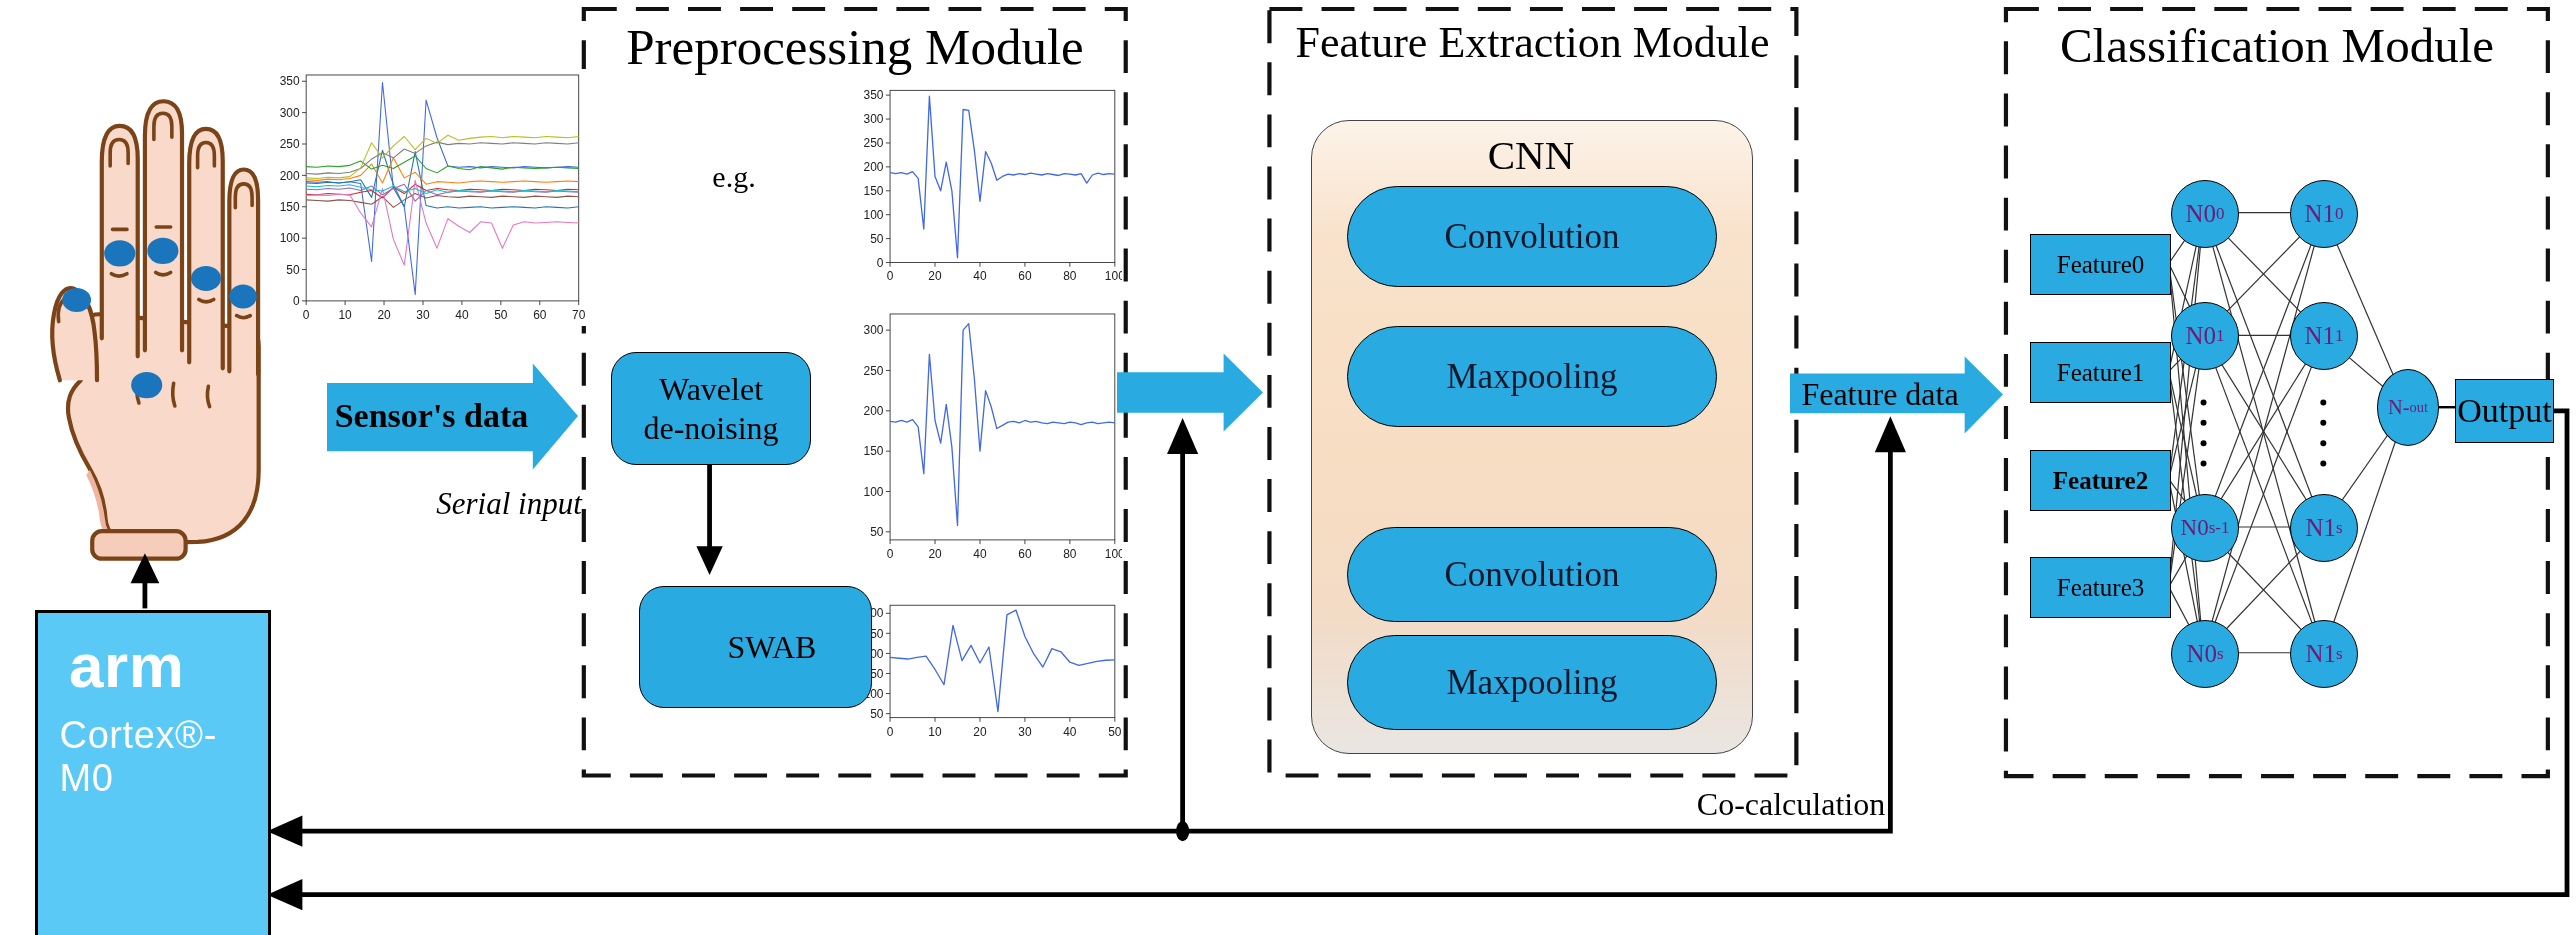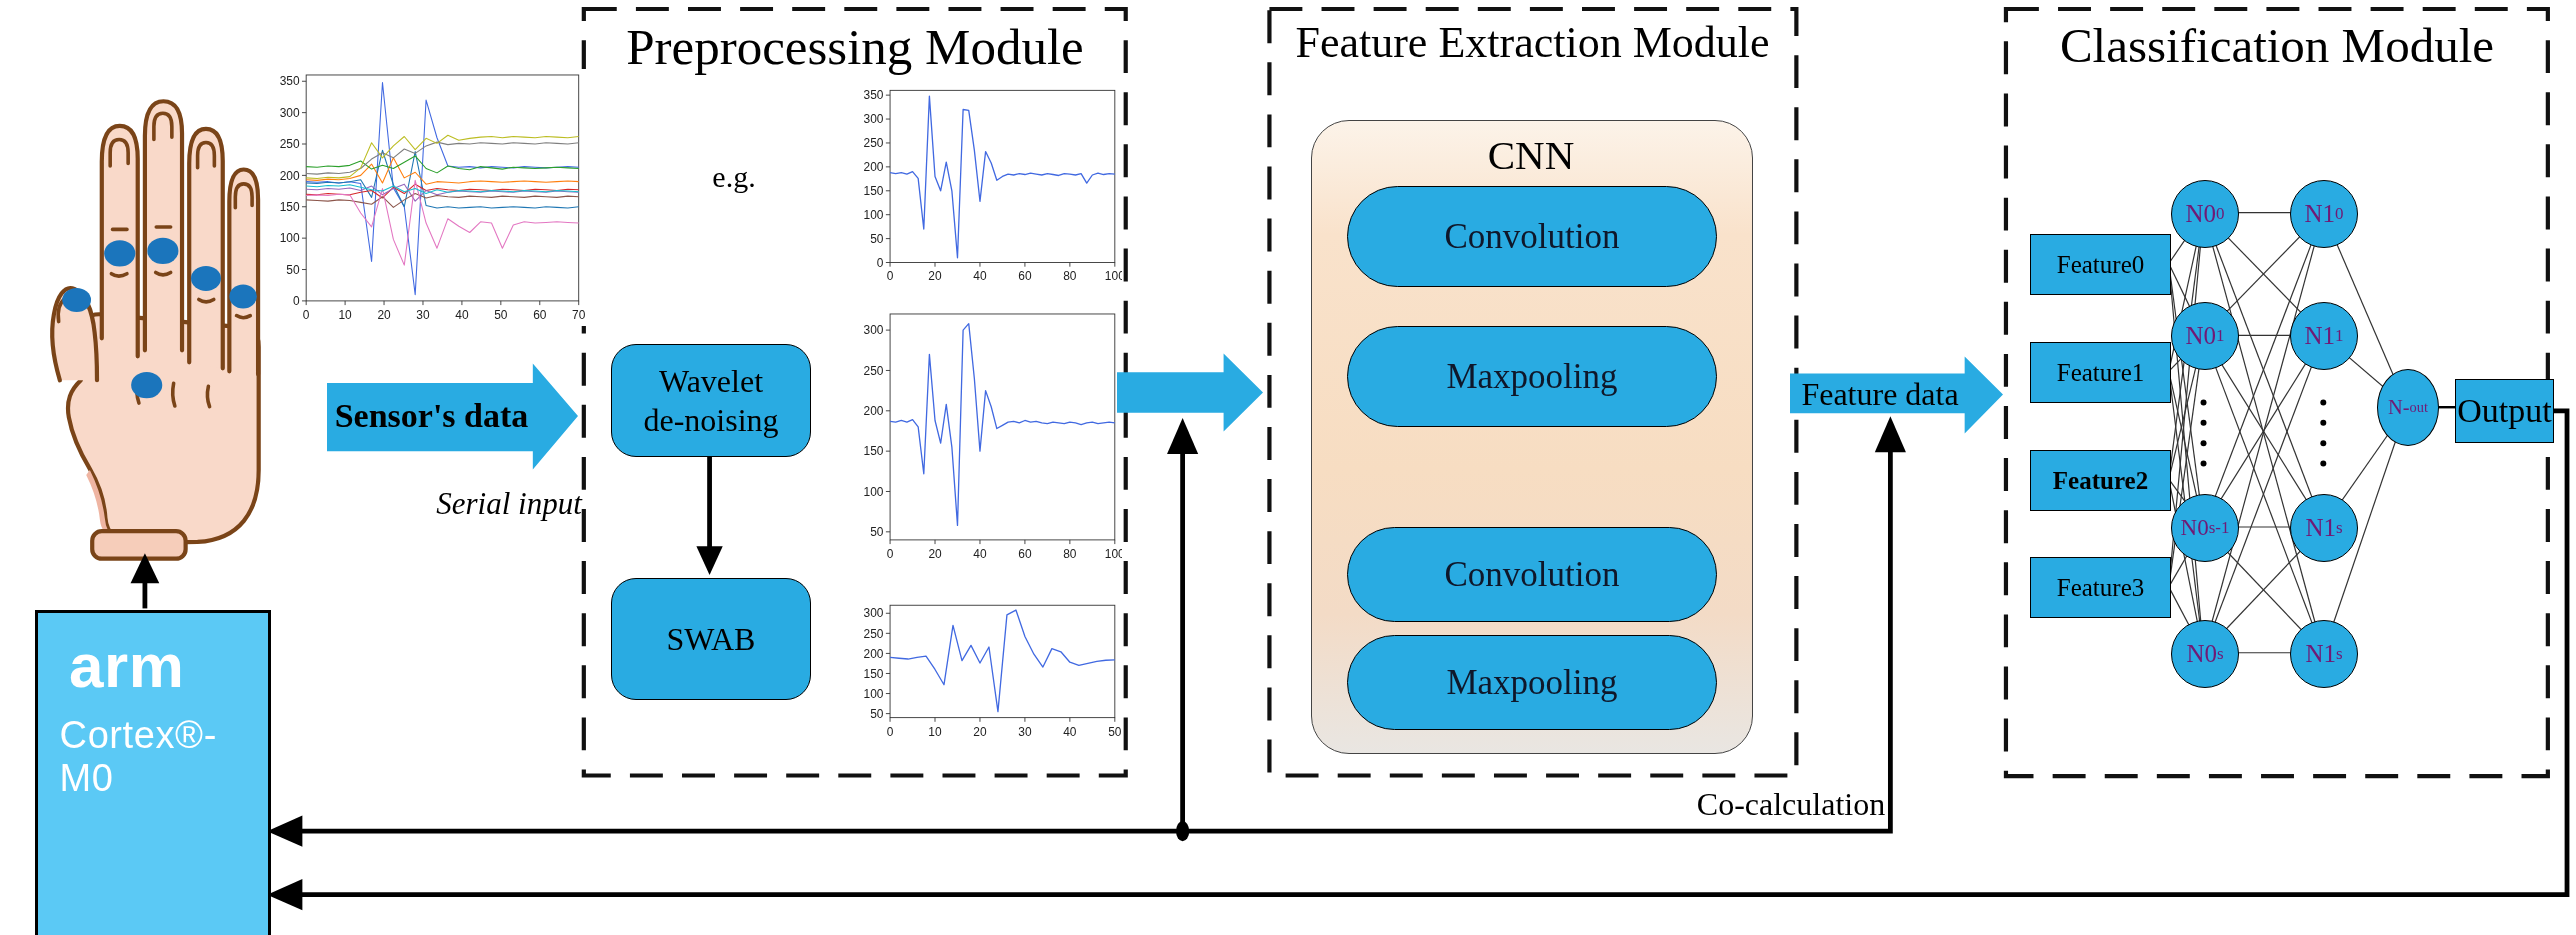--- a/index.html
+++ b/index.html
@@ -6,21 +6,21 @@
   body{width:2576px;height:936px;overflow:hidden;position:relative;
        font-family:"Liberation Serif", serif;}
   #canvas{position:absolute;left:0;top:0;width:2576px;height:936px;}
   #underlay{position:absolute;left:0;top:0;z-index:1;}
   .abs{position:absolute;z-index:2;}
   .module-title{font-size:51px;color:#000;text-align:center;white-space:nowrap;line-height:1.1;}
   .pill{background:var(--accent);border:1.2px solid #000;border-radius:598px;
         display:flex;align-items:center;justify-content:center;font-size:35px;color:#0f172a;}
   .roundbox{background:var(--accent);border:1.8px solid #000;border-radius:25px;
         display:flex;align-items:center;justify-content:center;text-align:center;
-        font-size:32px;line-height:1.2;color:#000;}
+        font-size:32px;line-height:1.2;color:#000;margin-top:8px;}
   .cnn{border:1.2px solid #444;border-radius:38px;
        background:linear-gradient(180deg,#FCF3E9 0%,#F9E2CB 18%,#F7DDC2 55%,#F3DBC6 78%,#E9E6E2 100%);}
   .cnn-title{font-size:41px;text-align:center;color:#000;}
   .blk-arrow{background:var(--accent);display:flex;align-items:center;justify-content:center;
              color:#000;font-size:34px;}
   .lbl{color:#000;text-align:center;}
   .featbox{background:var(--accent);border:1.8px solid #000;display:flex;align-items:center;
            justify-content:center;font-size:25px;color:#000;}
   .node{background:var(--accent);border:1.2px solid #000;border-radius:50%;
         display:flex;align-items:center;justify-content:center;font-size:25px;color:#701a75;text-align:center;}
@@ -296,21 +296,21 @@
        clip-path:polygon(0 21%, 82% 21%, 82% 4%, 100% 50%, 82% 97%, 82% 81%, 0 81%);padding-right:42px;box-sizing:border-box;font-weight:bold;">
     <span>Sensor's data</span>
   </div>
   <div class="abs lbl" style="left:419px;top:486px;width:180px;font-size:31px;font-style:italic;">Serial input</div>
 
   <div class="abs lbl" style="left:695px;top:160px;width:78px;font-size:30px;">e.g.</div>
 
   <div class="abs roundbox" style="left:611px;top:344px;width:198px;height:111px;">
     <span style="display:block;width:144px;">Wavelet de-noising</span>
   </div>
-  <div class="abs roundbox" style="left:611px;top:578px;width:198px;height:120px;">
+  <div class="abs roundbox" style="left:639px;top:578px;width:198px;height:120px;padding-left:33px;">
     <span>SWAB</span>
   </div>
 
   <div class="abs blk-arrow" style="left:1117px;top:352px;width:146px;height:81px;
        clip-path:polygon(0 25%, 73% 25%, 73% 2%, 100% 50%, 73% 98%, 73% 75%, 0 75%);"></div>
 
   <div class="abs cnn" style="left:1311px;top:120px;width:440px;height:632px;"></div>
   <div class="abs cnn-title" style="left:1311px;top:131px;width:440px;">CNN</div>
   <div class="abs pill" style="left:1347px;top:186px;width:368px;height:99px;">Convolution</div>
   <div class="abs pill" style="left:1347px;top:326px;width:368px;height:99px;">Maxpooling</div>

